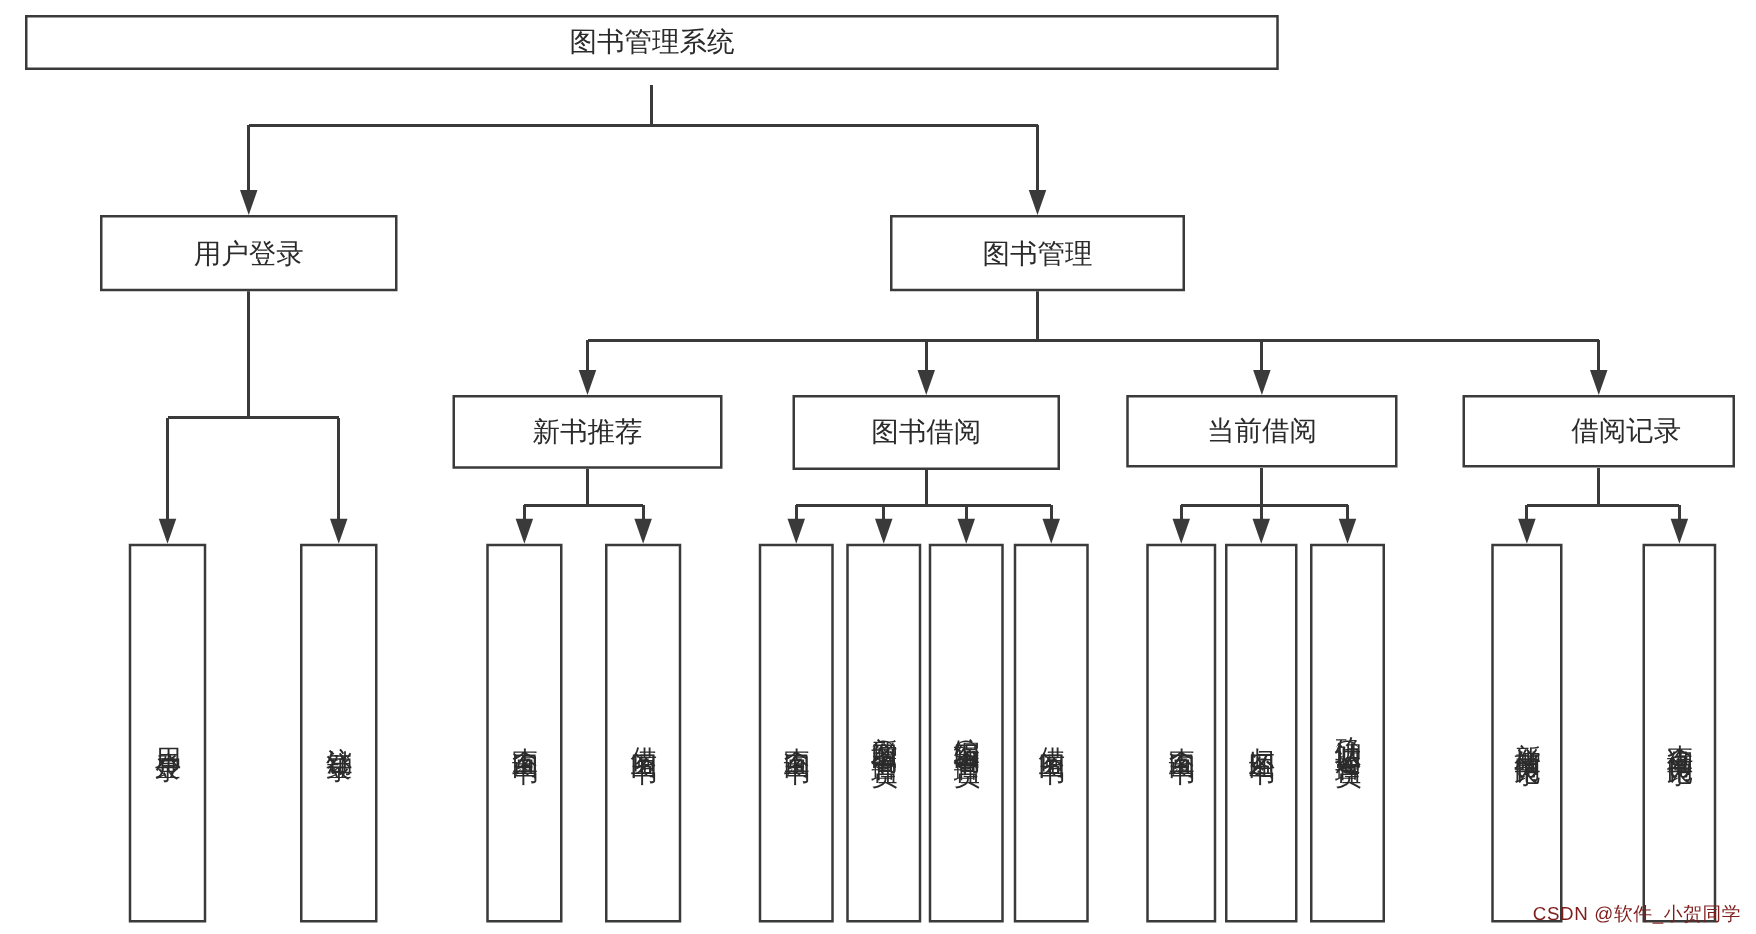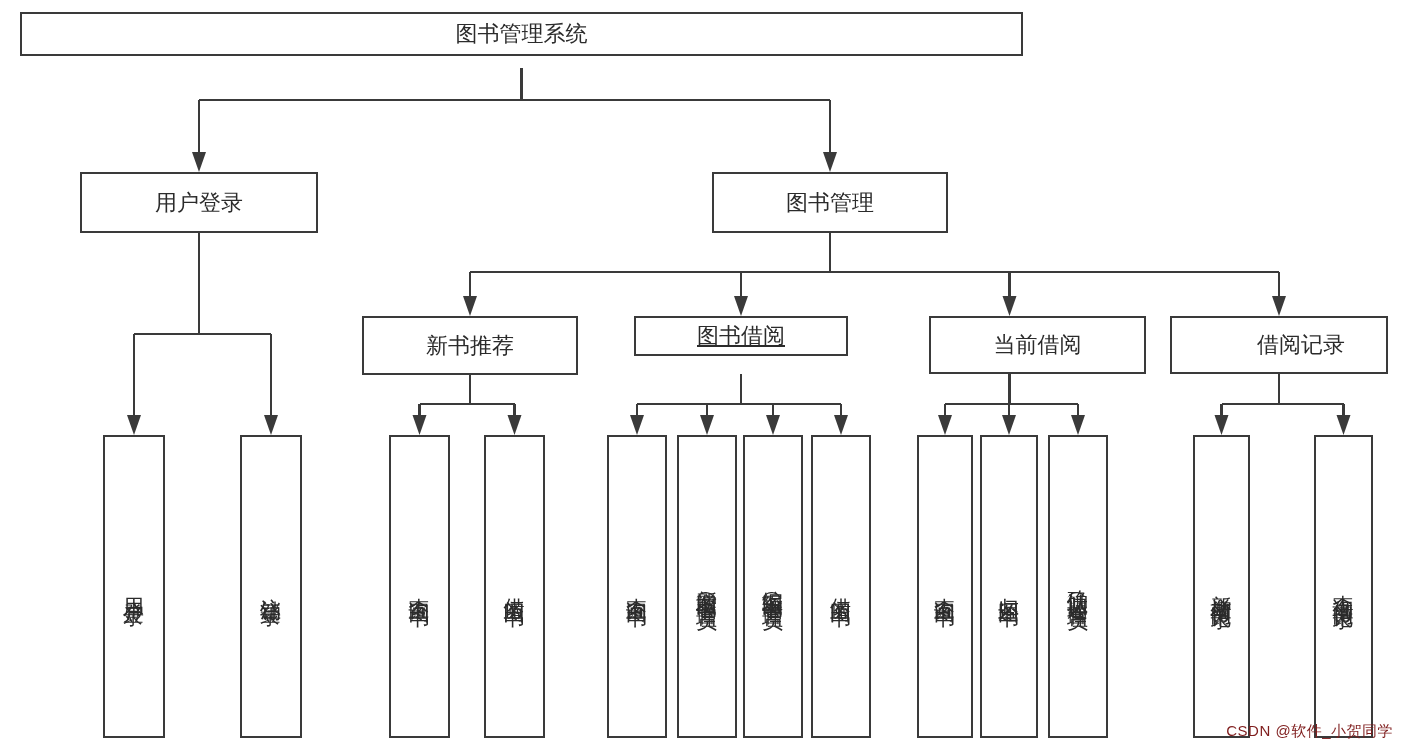--- a/index.html
+++ b/index.html
@@ -131,24 +131,24 @@
       </div>
       <div class="node horizontal" style="left: 80px; top: 172px; width: 238px; height: 61px; border-color: rgb(58, 58, 58);">
         <span class="node-label">用户登录</span>
       </div>
       <div class="node horizontal" style="left: 712px; top: 172px; width: 236px; height: 61px; border-color: rgb(58, 58, 58);">
         <span class="node-label">图书管理</span>
       </div>
       <div class="node horizontal" style="left: 362px; top: 316px; width: 216px; height: 59px; border-color: rgb(58, 58, 58);">
         <span class="node-label">新书推荐</span>
       </div>
-      <div class="node horizontal" style="left: 634px; top: 316px; width: 214px; height: 40px; border-color: rgb(58, 58, 58); text-decoration: underline;">
+      <div class="node horizontal" style="left: 634px; top: 316px; width: 214px; height: 60px; border-color: rgb(58, 58, 58);">
         <span class="node-label">图书借阅</span>
       </div>
-      <div class="node horizontal" style="left: 929px; top: 316px; width: 217px; height: 58px; border-color: rgb(58, 58, 58);">
+      <div class="node horizontal" style="left: 901px; top: 316px; width: 217px; height: 58px; border-color: rgb(58, 58, 58);">
         <span class="node-label">当前借阅</span>
       </div>
       <div class="node horizontal" style="left: 1170px; top: 316px; width: 218px; height: 58px; border-color: rgb(58, 58, 58); padding-left: 44px;">
         <span class="node-label">借阅记录</span>
       </div>
       <div class="node vertical" style="left: 103px; top: 435px; width: 62px; height: 303px; border-color: rgb(58, 58, 58);">
         <span class="node-label">用户登录</span>
       </div>
       <div class="node vertical" style="left: 240px; top: 435px; width: 62px; height: 303px; border-color: rgb(58, 58, 58);">
         <span class="node-label">注销登录</span>

